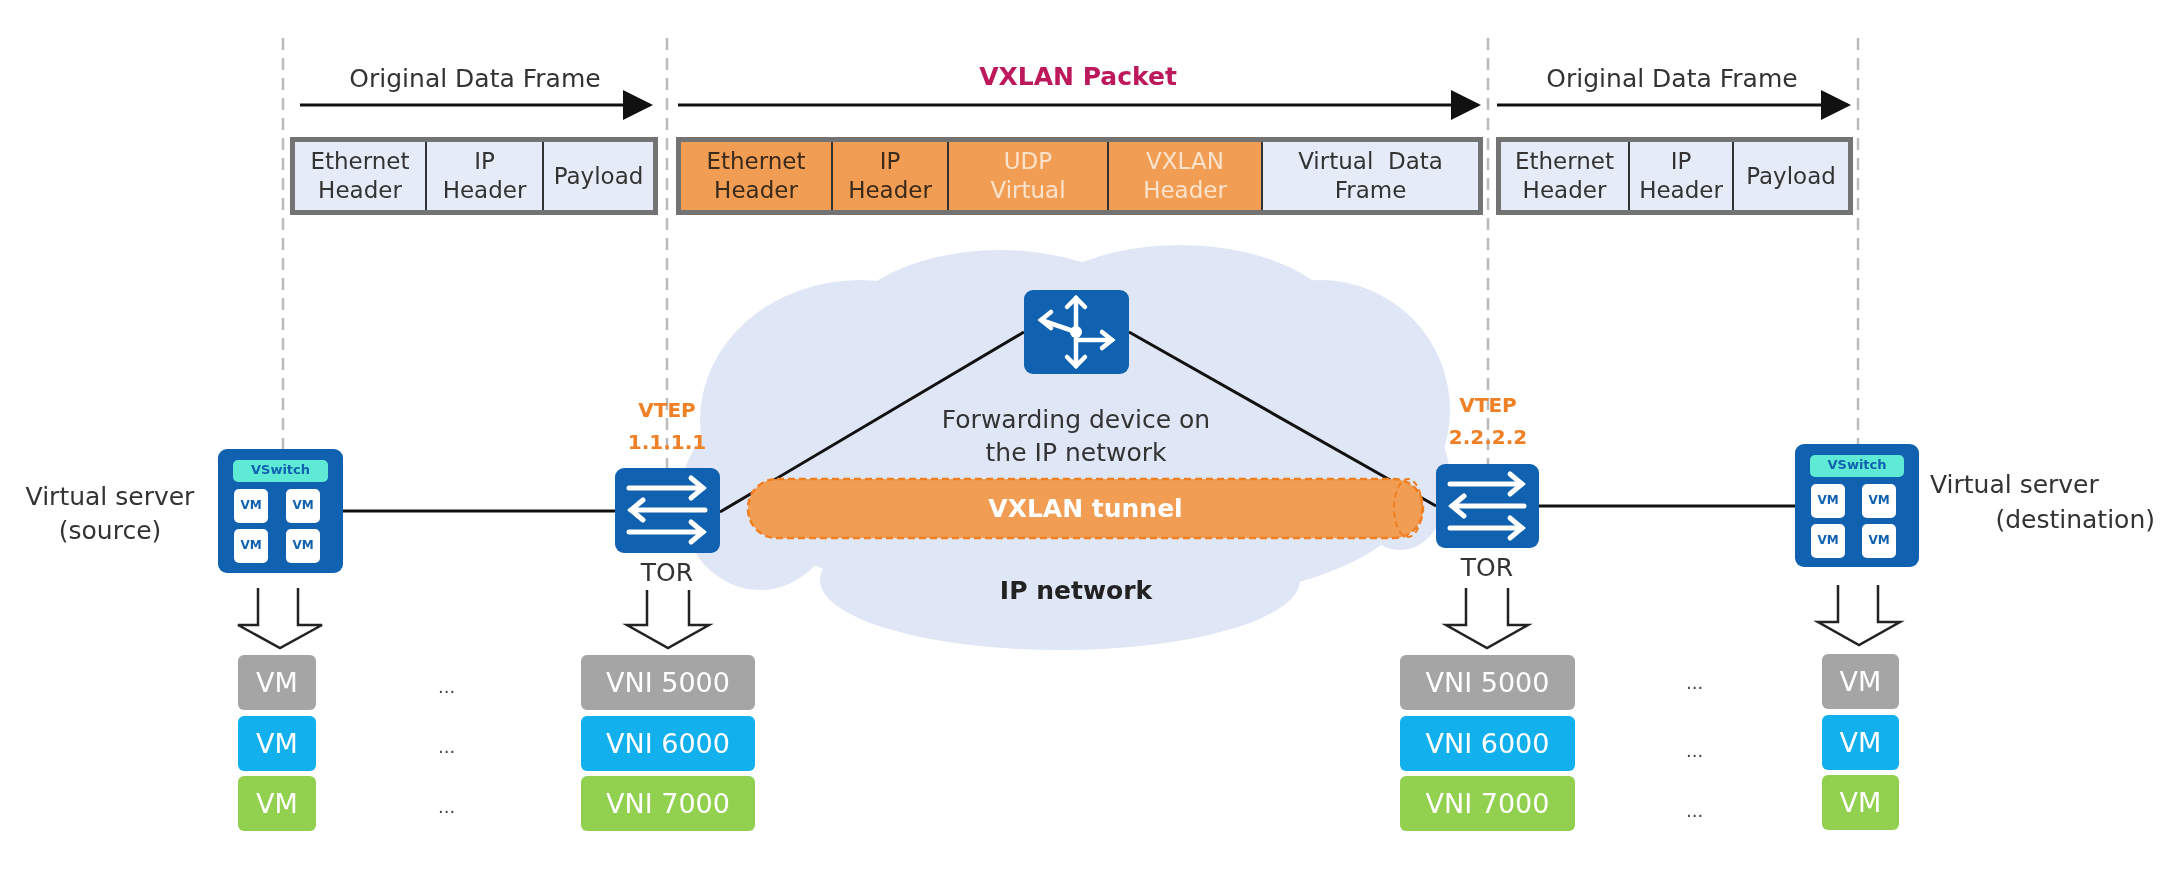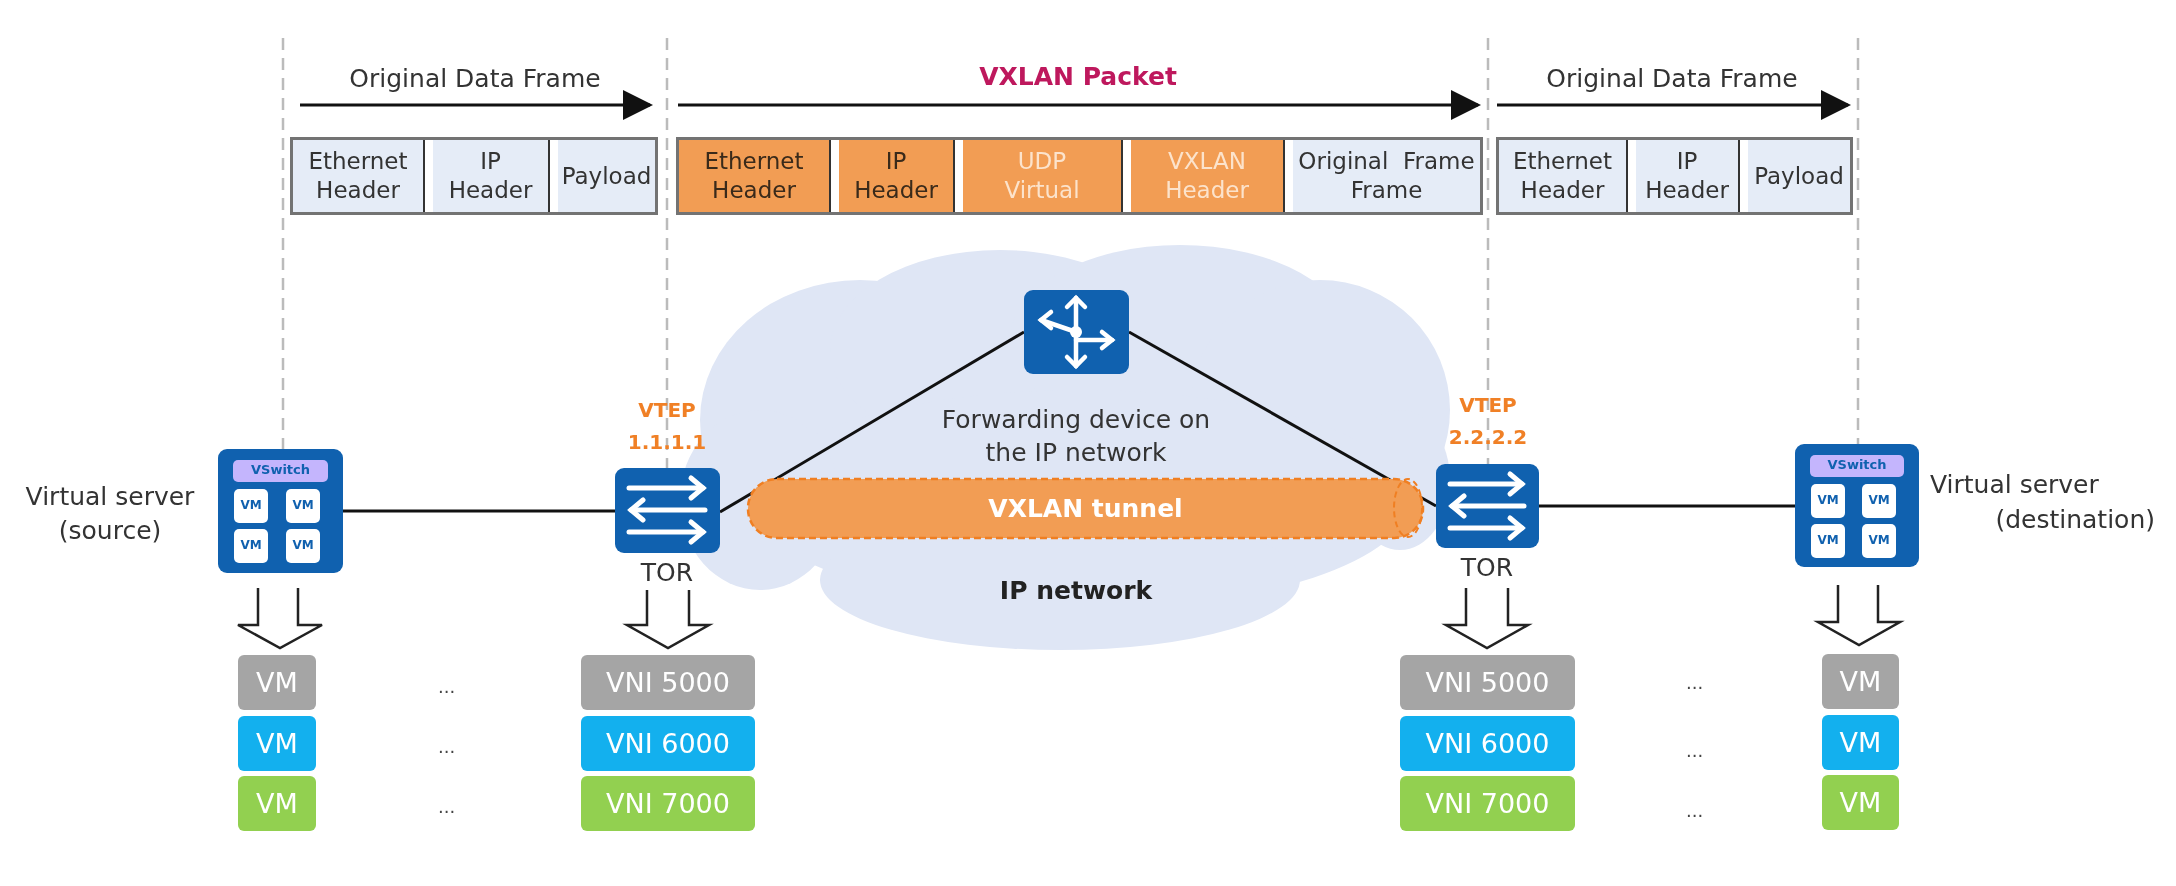--- a/index.html
+++ b/index.html
@@ -1,28 +1,28 @@
 <!DOCTYPE html>
 <html><head>
 <meta charset="utf-8">
 <style>
   html,body{margin:0;padding:0;background:#fff;}
   body{width:2176px;height:886px;position:relative;overflow:hidden;font-family:"DejaVu Sans","Liberation Sans",sans-serif;color:#333;}
   svg.bg{position:absolute;left:0;top:0;}
   .lbl{position:absolute;text-align:center;white-space:nowrap;font-size:25px;color:#333;}
-  .frame{position:absolute;display:flex;border:3px solid #737373;height:78px;box-sizing:border-box;gap:8px;}
+  .frame{position:absolute;display:flex;border:5px solid #737373;height:78px;box-sizing:border-box;}
   .cell{display:flex;align-items:center;justify-content:center;text-align:center;font-size:23px;line-height:29px;border-right:2px solid #333;box-sizing:border-box;color:#333;}
   .cell:last-child{border-right:none;}
   .light{background:#E5ECF7;}
   .orange{background:#F29D54;}
   .orange.dark{color:#3a2a1a;}
   .orange.white{color:#FCE3CC;}
   .dev{position:absolute;background:#1061AF;border-radius:9px;}
   .server{position:absolute;background:#1061AF;border-radius:9px;}
-  .vsw{position:absolute;background:#c4b5fd;border-radius:5px;color:#1061AF;font-weight:bold;font-size:13px;text-align:center;line-height:20px;}
+  .vsw{position:absolute;background:#5eead4;border-radius:5px;color:#1061AF;font-weight:bold;font-size:13px;text-align:center;line-height:20px;}
   .vm{position:absolute;background:#fff;border-radius:5px;color:#1061AF;font-weight:bold;font-size:12px;text-align:center;line-height:33px;width:34px;height:34px;}
   .chip{position:absolute;border-radius:6px;color:#fff;font-size:27px;text-align:center;line-height:55px;height:55px;}
   .gray{background:#A5A5A5;}
   .cyan{background:#13B0EE;}
   .green{background:#92D050;}
   .dots{position:absolute;font-size:18px;color:#444;}
   .vtep{position:absolute;color:#F08026;font-weight:bold;font-size:20px;text-align:center;line-height:32px;white-space:nowrap;}
 </style>
 </head>
 <body>
@@ -84,21 +84,21 @@
 
 <div class="frame" style="left:676px;top:137px;width:807px;">
   <div class="cell orange dark" style="width:152px;white-space:pre;">Ethernet
 Header</div>
   <div class="cell orange dark" style="width:116px;white-space:pre;">IP
 Header</div>
   <div class="cell orange white" style="width:160px;white-space:pre;">UDP
 Virtual</div>
   <div class="cell orange white" style="width:154px;white-space:pre;">VXLAN
 Header</div>
-  <div class="cell light" style="flex:1;white-space:pre;">Original  Frame
+  <div class="cell light" style="flex:1;white-space:pre;">Virtual  Data
 Frame</div>
 </div>
 
 <div class="frame" style="left:1496px;top:137px;width:357px;">
   <div class="cell light" style="width:129px;white-space:pre;">Ethernet
 Header</div>
   <div class="cell light" style="width:104px;white-space:pre;">IP
 Header</div>
   <div class="cell light" style="flex:1;white-space:pre;">Payload</div>
 </div>

